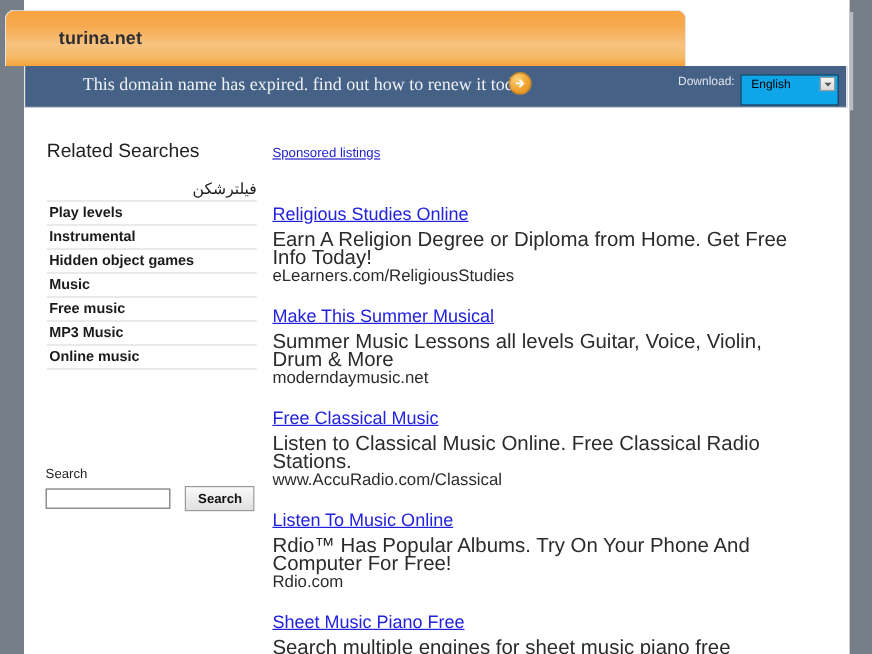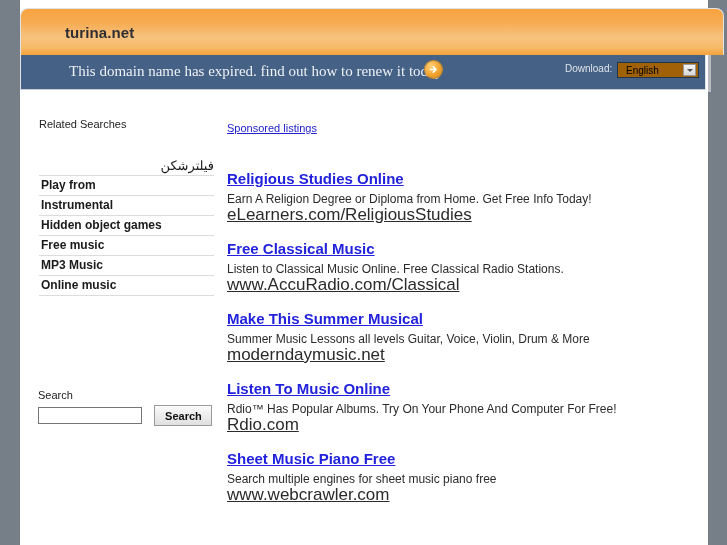--- a/index.html
+++ b/index.html
@@ -28,23 +28,23 @@
     left: 708px;
     top: 10px;
     width: 3px;
     height: 82px;
     background: #b8bcc2;
   }
 
   
   #banner {
     position: absolute;
-    left: 20px;
+    left: 4px;
     top: 8px;
-    width: 704px;
+    width: 568px;
     height: 47px;
     box-sizing: border-box;
     border-top-left-radius: 8px;
     border-top-right-radius: 8px;
     background: linear-gradient(to bottom,
                 #f7a33f 0%,
                 #f6ab50 28%,
                 #f7c280 62%,
                 #f6b964 85%,
                 #f4a23a 100%);
@@ -101,23 +101,23 @@
     left: 565px;
     top: 63px;
     font-size: 10px;
     color: #dfe5ec;
   }
   #language-select {
     position: absolute;
     left: 617px;
     top: 62px;
     width: 82px;
-    height: 16px;
-    box-sizing: border-box;
-    background: #a16207;
+    height: 26px;
+    box-sizing: border-box;
+    background: #0ea5e9;
     border: 1px solid #20364f;
     font-family: "Liberation Sans", sans-serif;
     font-size: 10px;
     color: #000;
   }
   #language-select .sel-text {
     position: absolute;
     left: 8px;
     top: 2px;
     font-size: 10px;
@@ -143,23 +143,23 @@
   }
 
   
   #sidebar {
     position: absolute;
     left: 39px;
     top: 118px;
     width: 175px;
   }
   #related-searches-title {
-    font-size: 11px;
+    font-size: 16px;
     color: #222;
-    margin-bottom: 27px;
+    margin-bottom: 13px;
   }
   .related-list {
     list-style: none;
     margin: 0;
     padding: 0;
   }
   .related-list li {
     border-bottom: 1px solid #dcdcdc;
     padding: 0;
   }
@@ -231,36 +231,35 @@
     text-decoration: underline;
     display: inline-block;
     margin-bottom: 36px;
   }
   .ad {
     margin-bottom: 18px;
   }
   .ad-title {
     display: inline-block;
     font-size: 15px;
-    font-weight: bold;
+    font-weight: normal;
     color: #2222dd;
     text-decoration: underline;
     line-height: 18px;
     margin-bottom: 4px;
   }
   .ad-desc {
-    font-size: 12px;
-    color: #2b2b2b;
-    line-height: 15px;
-  }
-  .ad-url {
     font-size: 17px;
     color: #2b2b2b;
     line-height: 15px;
-    text-decoration: underline;
+  }
+  .ad-url {
+    font-size: 14px;
+    color: #2b2b2b;
+    line-height: 15px;
   }
 </style>
 </head>
 <body>
 
 <div id="page"></div>
 <div id="page-shadow-right"></div>
 
 <div id="banner">
   <div id="banner-title">turina.net</div>
@@ -282,27 +281,30 @@
   <span class="sel-arrow"></span>
 </div>
 
 <div id="sidebar">
   <div id="related-searches-title">Related Searches</div>
   <ul class="related-list" id="related-list">
       <li>
         <a href="#" class="related-link rtl">فیلترشکن</a>
       </li>
       <li>
-        <a href="#" class="related-link">Play from</a>
+        <a href="#" class="related-link">Play levels</a>
       </li>
       <li>
         <a href="#" class="related-link">Instrumental</a>
       </li>
       <li>
         <a href="#" class="related-link">Hidden object games</a>
+      </li>
+      <li>
+        <a href="#" class="related-link">Music</a>
       </li>
       <li>
         <a href="#" class="related-link">Free music</a>
       </li>
       <li>
         <a href="#" class="related-link">MP3 Music</a>
       </li>
       <li>
         <a href="#" class="related-link">Online music</a>
       </li>
@@ -312,18 +314,18 @@
 <div id="search-area">
   <div id="search-label">Search</div>
   <input id="search-input" type="text" placeholder="" style="">
   <button id="search-button">Search</button>
 </div>
 
 <div id="listings">
   <a id="sponsored-listings-link" href="#">Sponsored listings</a>
   <div id="ads-container">
       <div class="ad"><a href="#" class="ad-title">Religious Studies Online</a><div class="ad-desc">Earn A Religion Degree or Diploma from Home. Get Free Info Today!</div><div class="ad-url">eLearners.com/ReligiousStudies</div></div>
+      <div class="ad"><a href="#" class="ad-title">Make This Summer Musical</a><div class="ad-desc">Summer Music Lessons all levels Guitar, Voice, Violin, Drum &amp; More</div><div class="ad-url">moderndaymusic.net</div></div>
       <div class="ad"><a href="#" class="ad-title">Free Classical Music</a><div class="ad-desc">Listen to Classical Music Online. Free Classical Radio Stations.</div><div class="ad-url">www.AccuRadio.com/Classical</div></div>
-      <div class="ad"><a href="#" class="ad-title">Make This Summer Musical</a><div class="ad-desc">Summer Music Lessons all levels Guitar, Voice, Violin, Drum &amp; More</div><div class="ad-url">moderndaymusic.net</div></div>
       <div class="ad"><a href="#" class="ad-title">Listen To Music Online</a><div class="ad-desc">Rdio™ Has Popular Albums. Try On Your Phone And Computer For Free!</div><div class="ad-url">Rdio.com</div></div>
       <div class="ad"><a href="#" class="ad-title">Sheet Music Piano Free</a><div class="ad-desc">Search multiple engines for sheet music piano free</div><div class="ad-url">www.webcrawler.com</div></div>
     </div>
 </div>
 
 </body></html>

